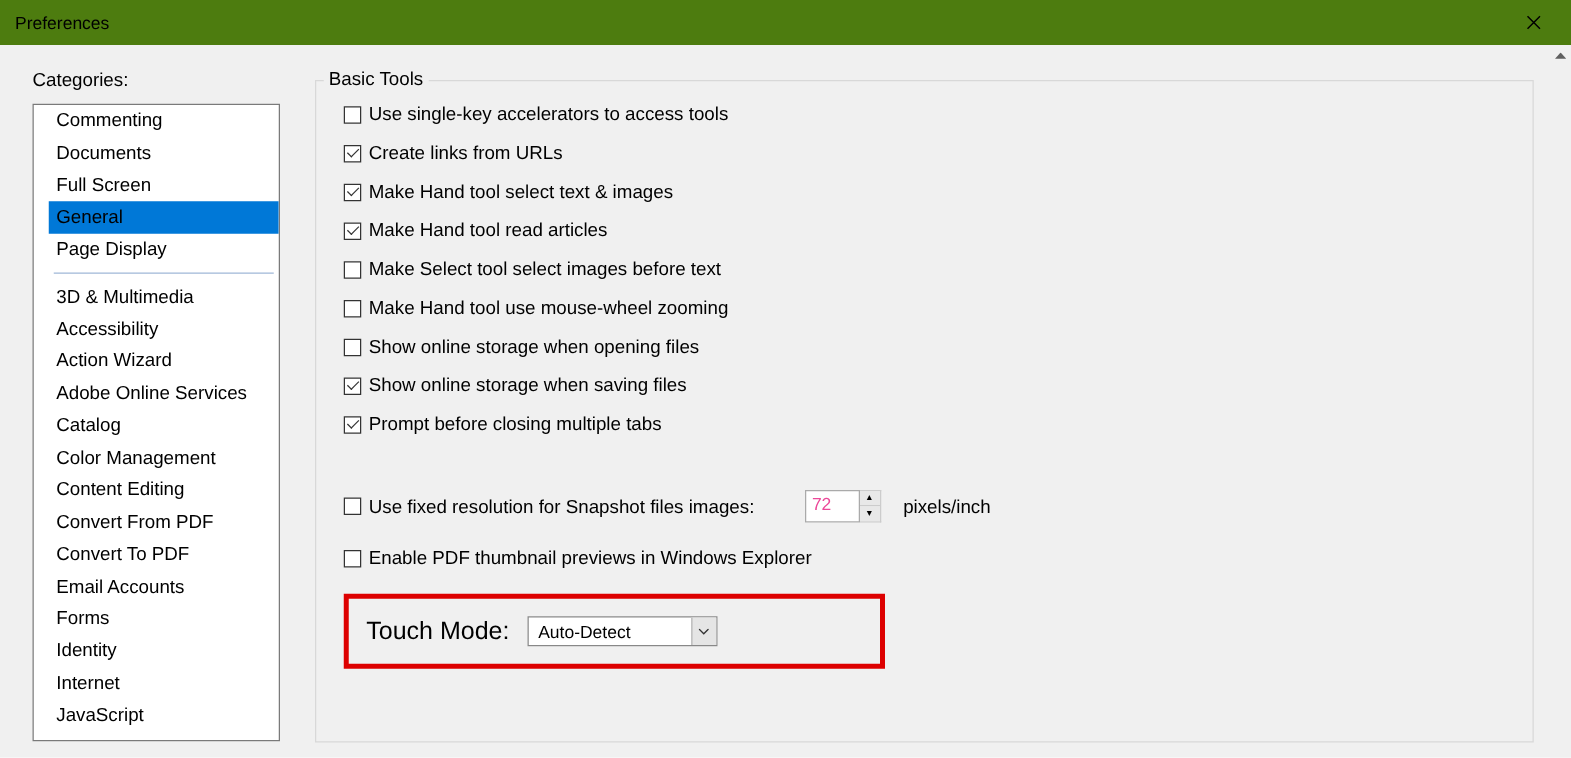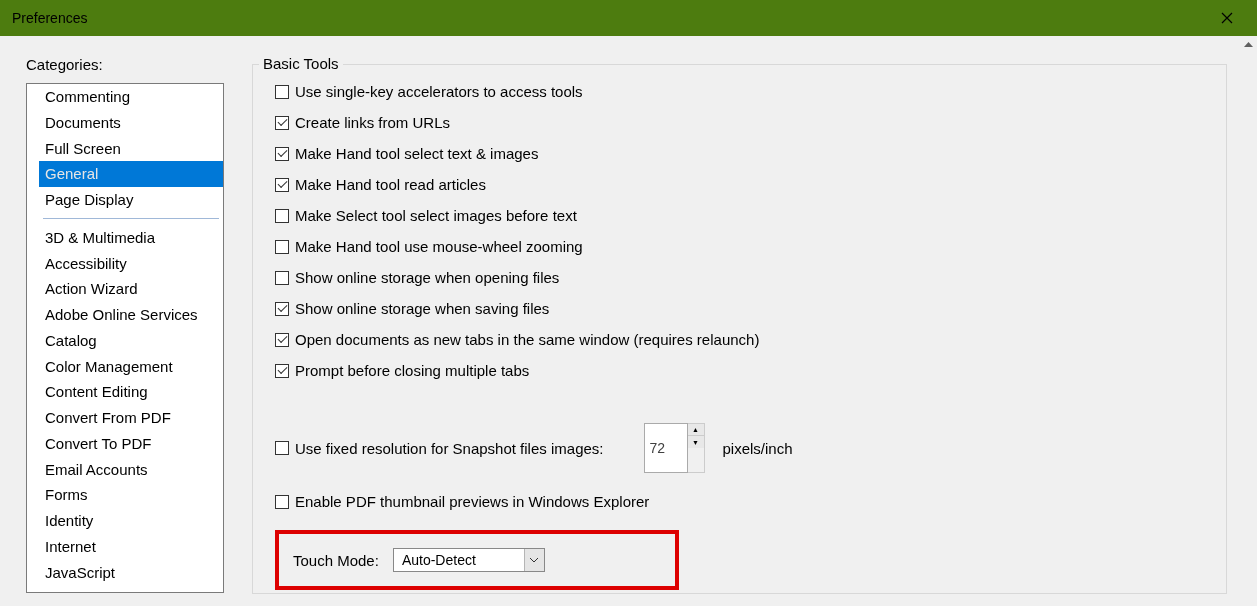--- a/index.html
+++ b/index.html
@@ -8,40 +8,40 @@
     .titlebar { display: flex; align-items: center; justify-content: space-between; height: 36px; padding: 0 10px 0 12px; background: #4d7c0f; }
     .titlebar-title { font-size: 14px; }
     .close-btn { width: 40px; height: 30px; display: flex; align-items: center; justify-content: center; font-size: 16px; cursor: pointer; }
     .content-area { flex: 1; background: #f0f0f0; display: flex; padding: 20px 0 0 26px; position: relative; }
     .scroll-track { position: absolute; right: 0; top: 0; width: 17px; height: 100%; background: #f0f0f0; }
     .scroll-up { width: 17px; height: 17px; display: flex; align-items: center; justify-content: center; font-size: 10px; color: #606060; }
     .left-col { width: 198px; display: flex; flex-direction: column; }
     .categories-label { font-size: 15px; margin-bottom: 10px; }
     .categories-list { border: 1px solid #7a7a7a; background: #fff; height: 510px; overflow: hidden; padding-left: 12px; }
     .cat-item { padding: 2px 6px; font-size: 15px; line-height: 1.45; cursor: pointer; white-space: nowrap; }
-    .cat-item.selected { background: #0078d7; color: #e5e5e5; }
+    .cat-item.selected { background: #0078d7; color: #000000; }
     .cat-divider { border-top: 1px solid #a0b8d8; margin: 5px 4px 6px 4px; }
     .right-col { flex: 1; padding-left: 28px; padding-right: 30px; }
     .fieldset { border: 1px solid #d8d8d8; padding: 18px 22px 20px 22px; position: relative; margin-top: 8px; height: 530px; }
     .fieldset-legend { position: absolute; top: -10px; left: 6px; background: #f0f0f0; padding: 0 4px; font-size: 15px; }
     .chk-row { display: flex; align-items: center; margin-bottom: 14px; }
     .chk { width: 14px; height: 14px; border: 1px solid #333; display: inline-flex; align-items: center; justify-content: center; margin-right: 6px; flex-shrink: 0; cursor: pointer; background: #fff; }
     .chk.checked::after { content: ""; display: block; width: 4px; height: 8px; border: solid #333; border-width: 0 1.5px 1.5px 0; transform: rotate(45deg) translate(-1px,-1px); }
     .chk-label { font-size: 15px; }
     .gap-block { height: 30px; }
     .res-row { display: flex; align-items: center; margin-bottom: 20px; }
     .res-row .chk-label { margin-right: 40px; }
     .spinner-wrap { display: flex; align-items: stretch; margin-right: 18px; }
-    .spinner-input { width: 44px; border: 1px solid #aaa; background: #fff; padding: 16px 5px; font-size: 14px; color: #404040; }
+    .spinner-input { width: 44px; border: 1px solid #aaa; background: #fff; padding: 2px 5px; font-size: 14px; color: #ec4899; }
     .spinner-btns { display: flex; flex-direction: column; border: 1px solid #ccc; border-left: none; }
     .spin { width: 16px; height: 12px; background: #e8e8e8; display: flex; align-items: center; justify-content: center; font-size: 7px; cursor: pointer; border-bottom: 1px solid #ccc; }
     .spin:last-child { border-bottom: none; }
     .unit { font-size: 15px; }
     .touch-area { border: 4px solid #d00; padding: 14px 130px 14px 14px; display: inline-flex; align-items: center; margin-top: 6px; }
-    .touch-label { font-size: 15px; margin-right: 14px; }
+    .touch-label { font-size: 20px; margin-right: 14px; }
     .combo { display: flex; align-items: stretch; border: 1px solid #888; background: #fff; cursor: pointer; }
     .combo-text { padding: 3px 8px; width: 130px; font-size: 14px; }
     .combo-btn { width: 20px; background: #e5e5e5; border-left: 1px solid #b5b5b5; display: flex; align-items: center; justify-content: center; font-size: 9px; }
   </style>
 </head>
 <body>
 
 <div class="window">
   <div class="titlebar">
     <div class="titlebar-title">Preferences</div>
@@ -111,24 +111,20 @@
             <div class="chk-row">
               <span class="chk"></span>
               <span class="chk-label">Show online storage when opening files</span>
             </div>
             <div class="chk-row">
               <span class="chk checked"></span>
               <span class="chk-label">Show online storage when saving files</span>
             </div>
             <div class="chk-row">
               <span class="chk checked"></span>
-              <span class="chk-label">Open documents as new tabs in the same window (requires relaunch)</span>
-            </div>
-            <div class="chk-row">
-              <span class="chk checked"></span>
               <span class="chk-label">Prompt before closing multiple tabs</span>
             </div>
           </div>
 
         <div class="gap-block"></div>
 
         <div class="res-row">
           <span class="chk"></span>
           <span class="chk-label">Use fixed resolution for Snapshot files images:</span>
           <div class="spinner-wrap">

